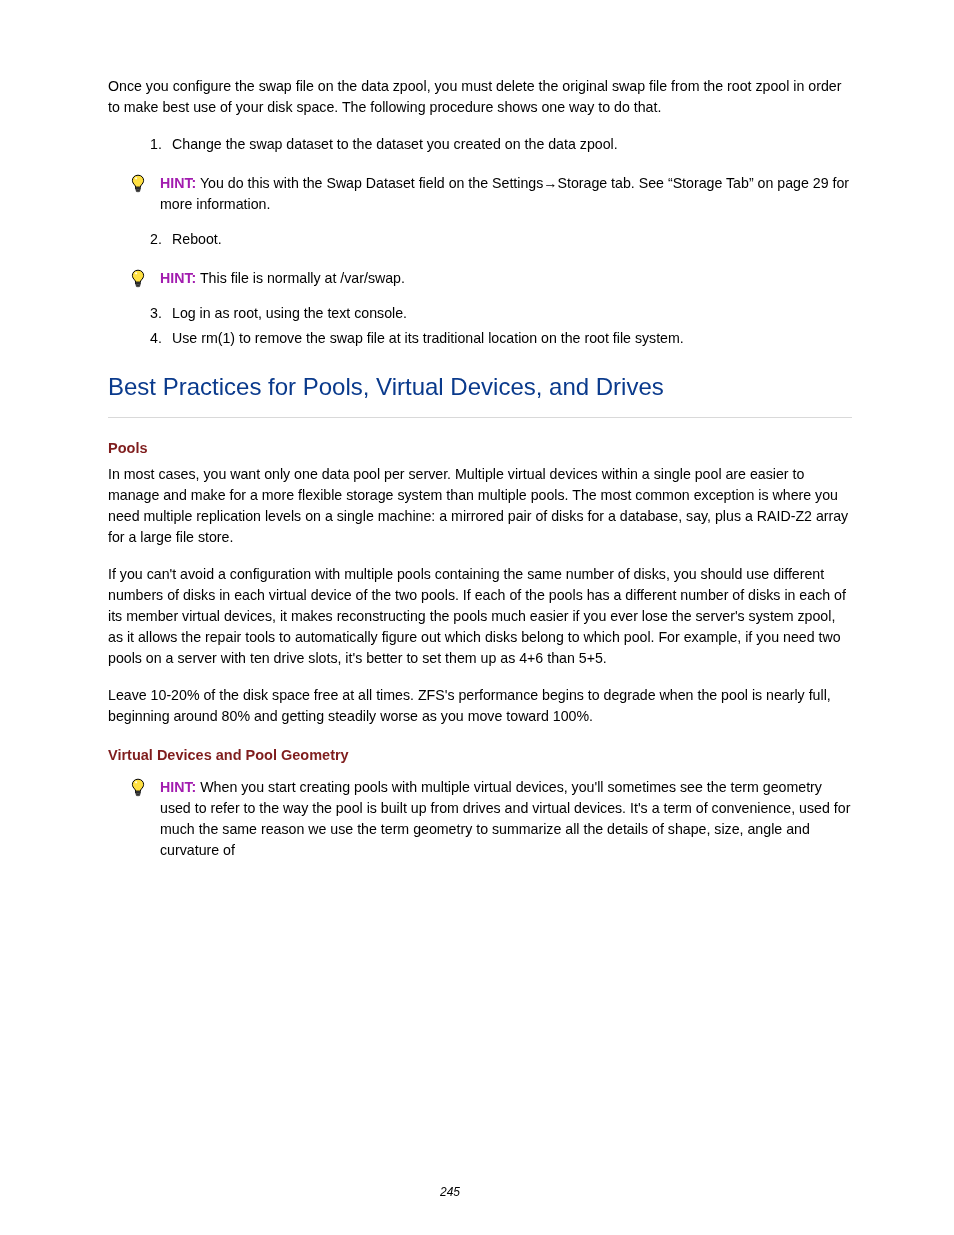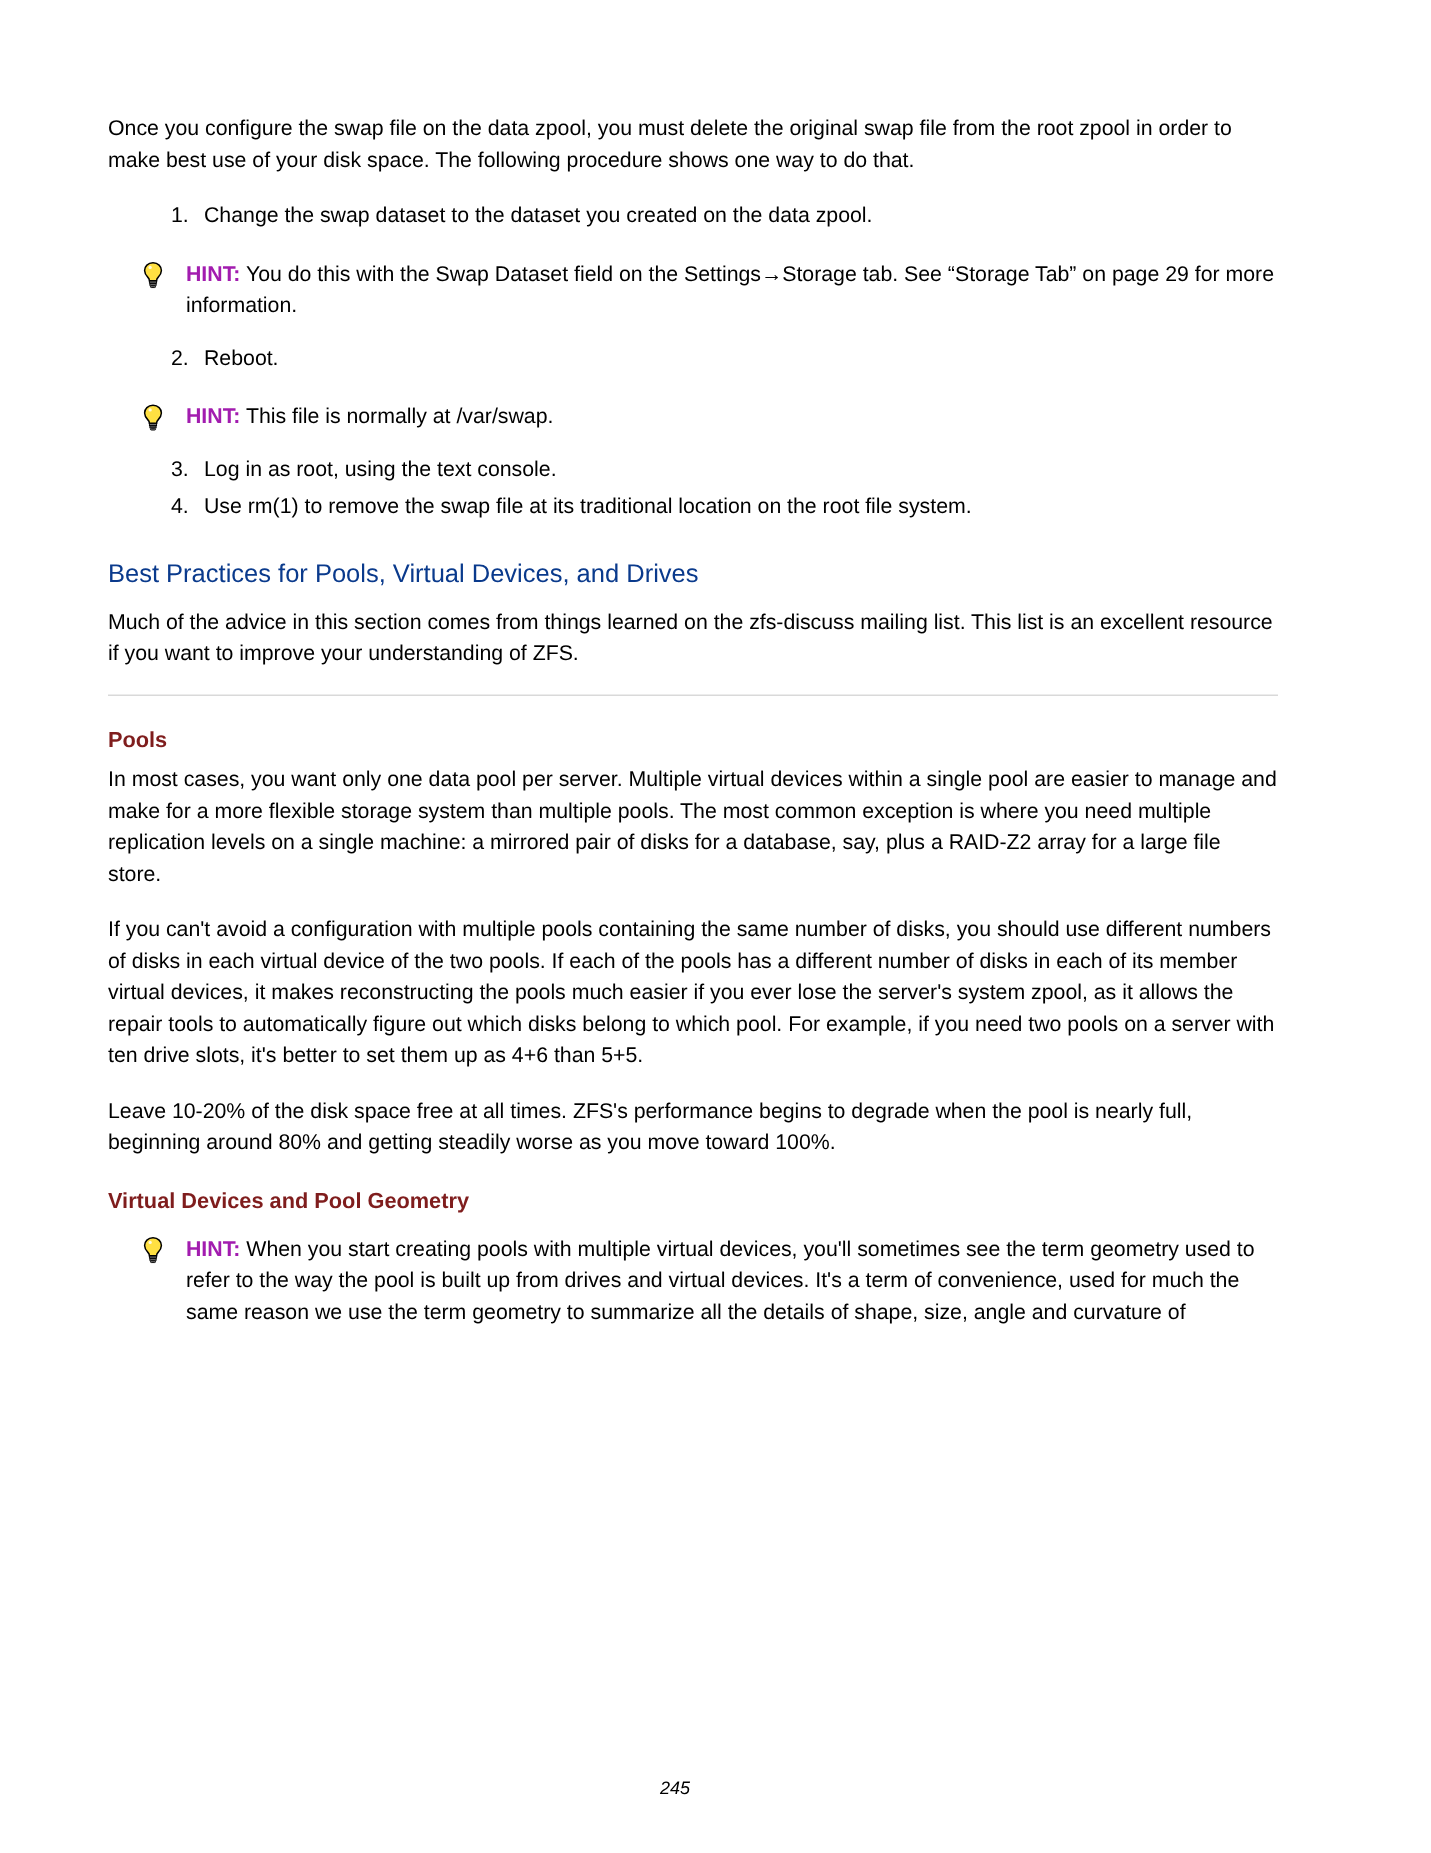--- a/index.html
+++ b/index.html
@@ -9,21 +9,21 @@
     height: 1235px;
     background: #ffffff;
     font-family: "Segoe UI", "Lucida Sans", "Lucida Grande", Arial, sans-serif;
     color: #000;
   }
   .page {
     position: relative;
     width: 900px;
     height: 1235px;
     box-sizing: border-box;
-    padding: 76px 48px 0 72px;
+    padding: 76px 48px 0 108px;
   }
   .content {
     width: 100%;
   }
   .para {
     font-size: 14.2px;
     line-height: 1.48;
     margin: 0 0 16px 0;
     color: #000;
   }
@@ -57,21 +57,21 @@
     line-height: 1.48;
     margin-left: 14px;
   }
   .tip .tip-text .hint {
     font-weight: 600;
     color: #a21caf;
   }
   .h2 {
     font-family: "Lucida Sans", "Segoe UI", Arial, sans-serif;
     font-weight: 400;
-    font-size: 17px;
+    font-size: 24px;
     color: #0a3a8c;
     margin: 24px 0 12px 0;
   }
   .hr {
     border: none;
     border-top: 1px solid #d9d9d9;
     margin: 16px 0 22px 0;
   }
   .h3 {
     font-weight: 600;
@@ -150,21 +150,20 @@
         <span class="num">3.</span>
         <span>Log in as root, using the text console.</span>
       </div>
       <div class="li">
         <span class="num">4.</span>
         <span>Use rm(1) to remove the swap file at its traditional location on the root file system.</span>
       </div>
     </div>
 
     <h2 class="h2">Best Practices for Pools, Virtual Devices, and Drives</h2>
-    <p class="para">Much of the advice in this section comes from things learned on the zfs-discuss mailing list. This list is an excellent resource if you want to improve your understanding of ZFS.</p>
 
     <hr class="hr">
 
     <div class="h3">Pools</div>
     <p class="para">In most cases, you want only one data pool per server. Multiple virtual devices within a single pool are easier to manage and make for a more flexible storage system than multiple pools. The most common exception is where you need multiple replication levels on a single machine: a mirrored pair of disks for a database, say, plus a RAID-Z2 array for a large file store.</p>
     <p class="para">If you can't avoid a configuration with multiple pools containing the same number of disks, you should use different numbers of disks in each virtual device of the two pools. If each of the pools has a different number of disks in each of its member virtual devices, it makes reconstructing the pools much easier if you ever lose the server's system zpool, as it allows the repair tools to automatically figure out which disks belong to which pool. For example, if you need two pools on a server with ten drive slots, it's better to set them up as 4+6 than 5+5.</p>
     <p class="para">Leave 10-20% of the disk space free at all times. ZFS's performance begins to degrade when the pool is nearly full, beginning around 80% and getting steadily worse as you move toward 100%.</p>
 
     <div class="h3">Virtual Devices and Pool Geometry</div>
 

